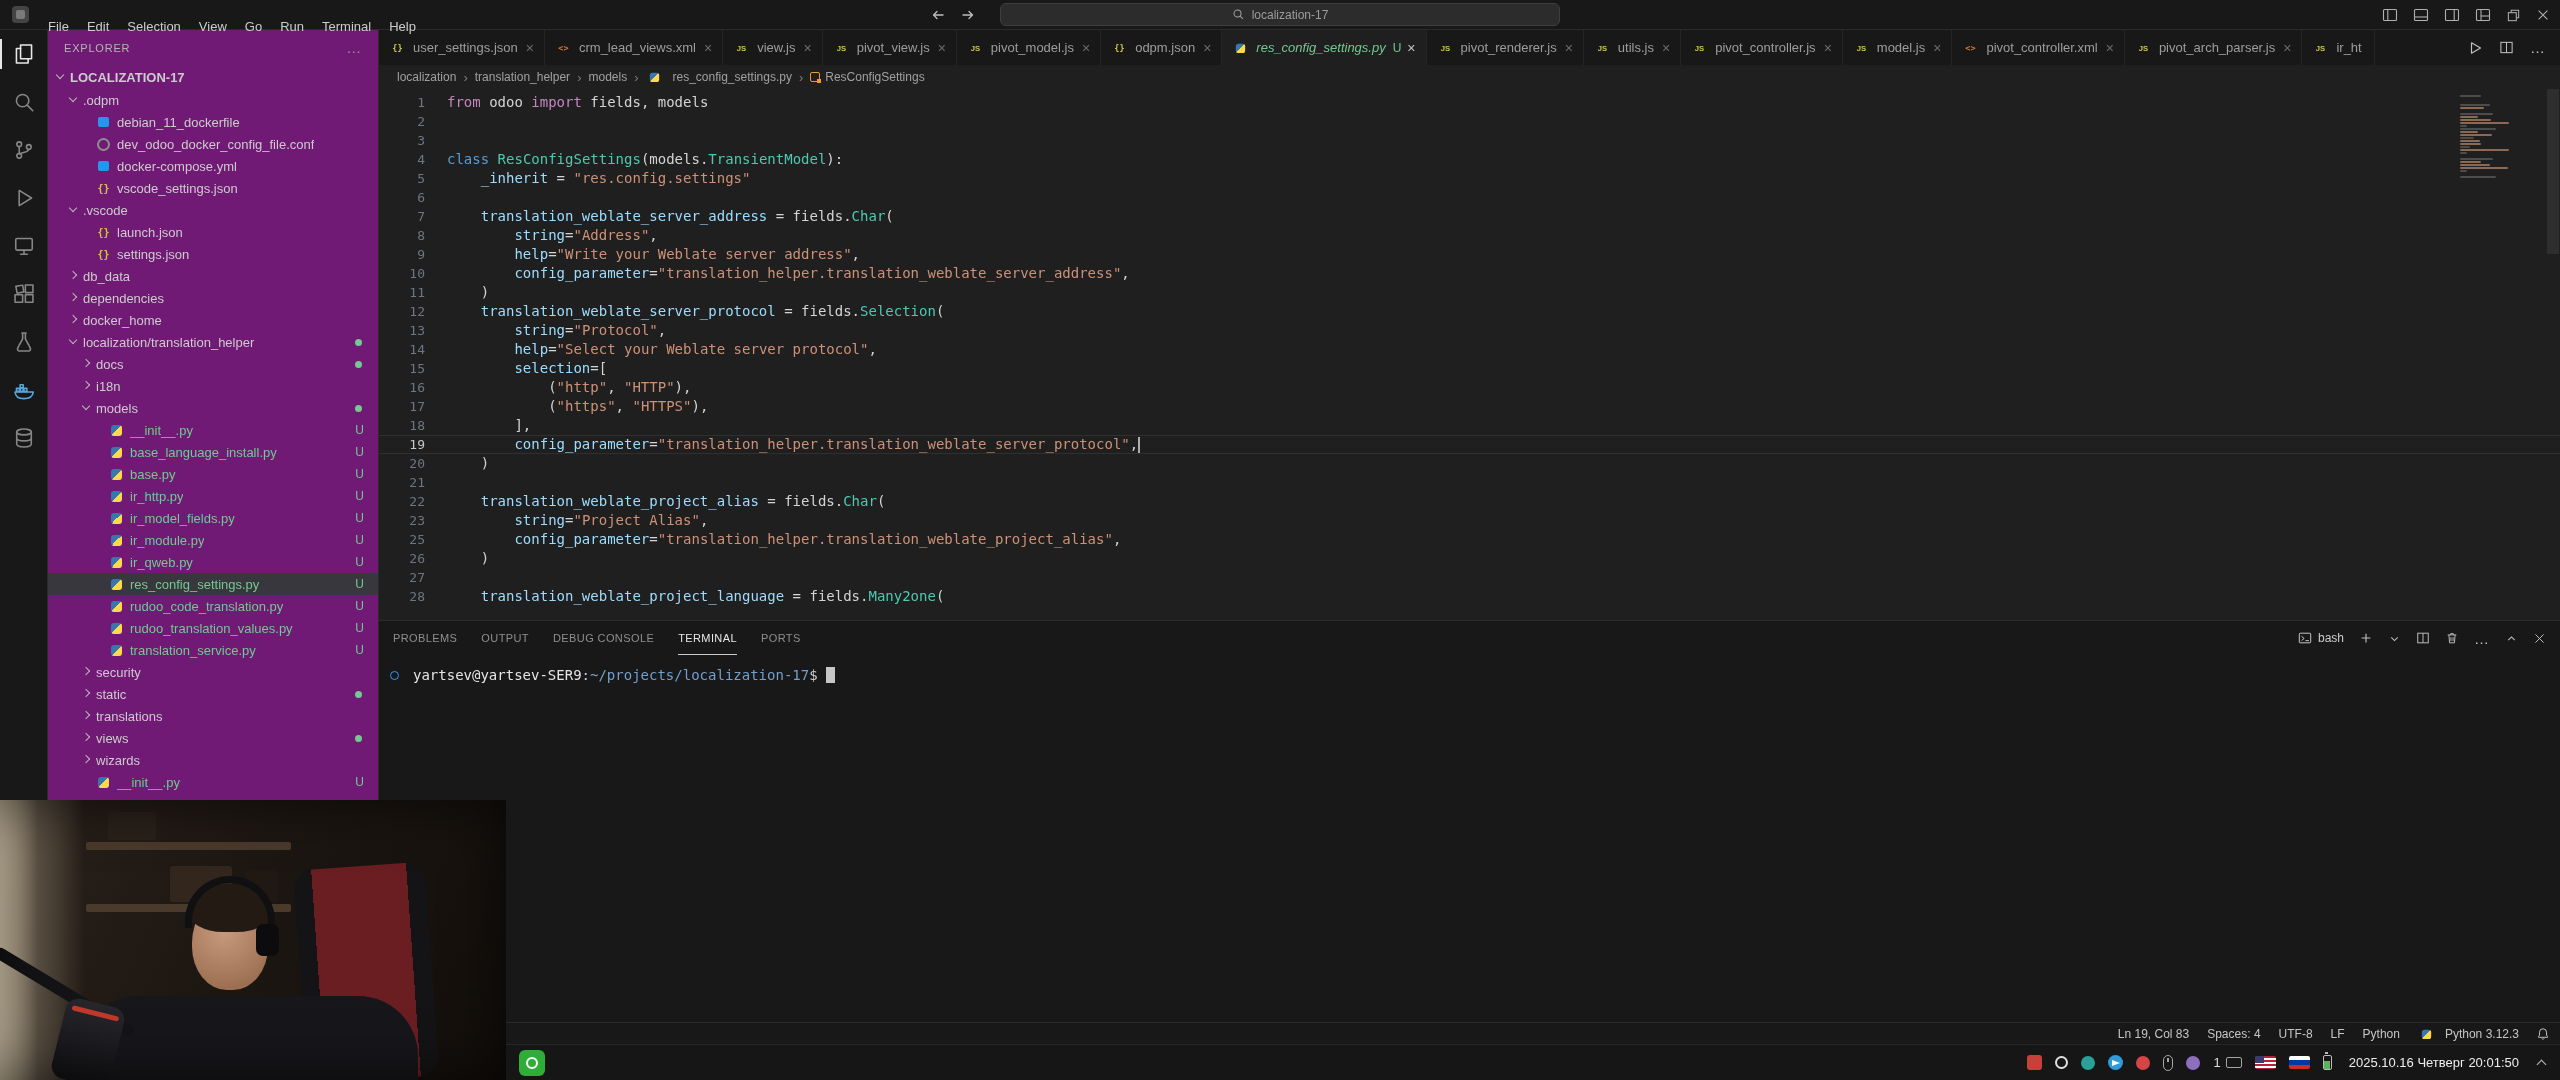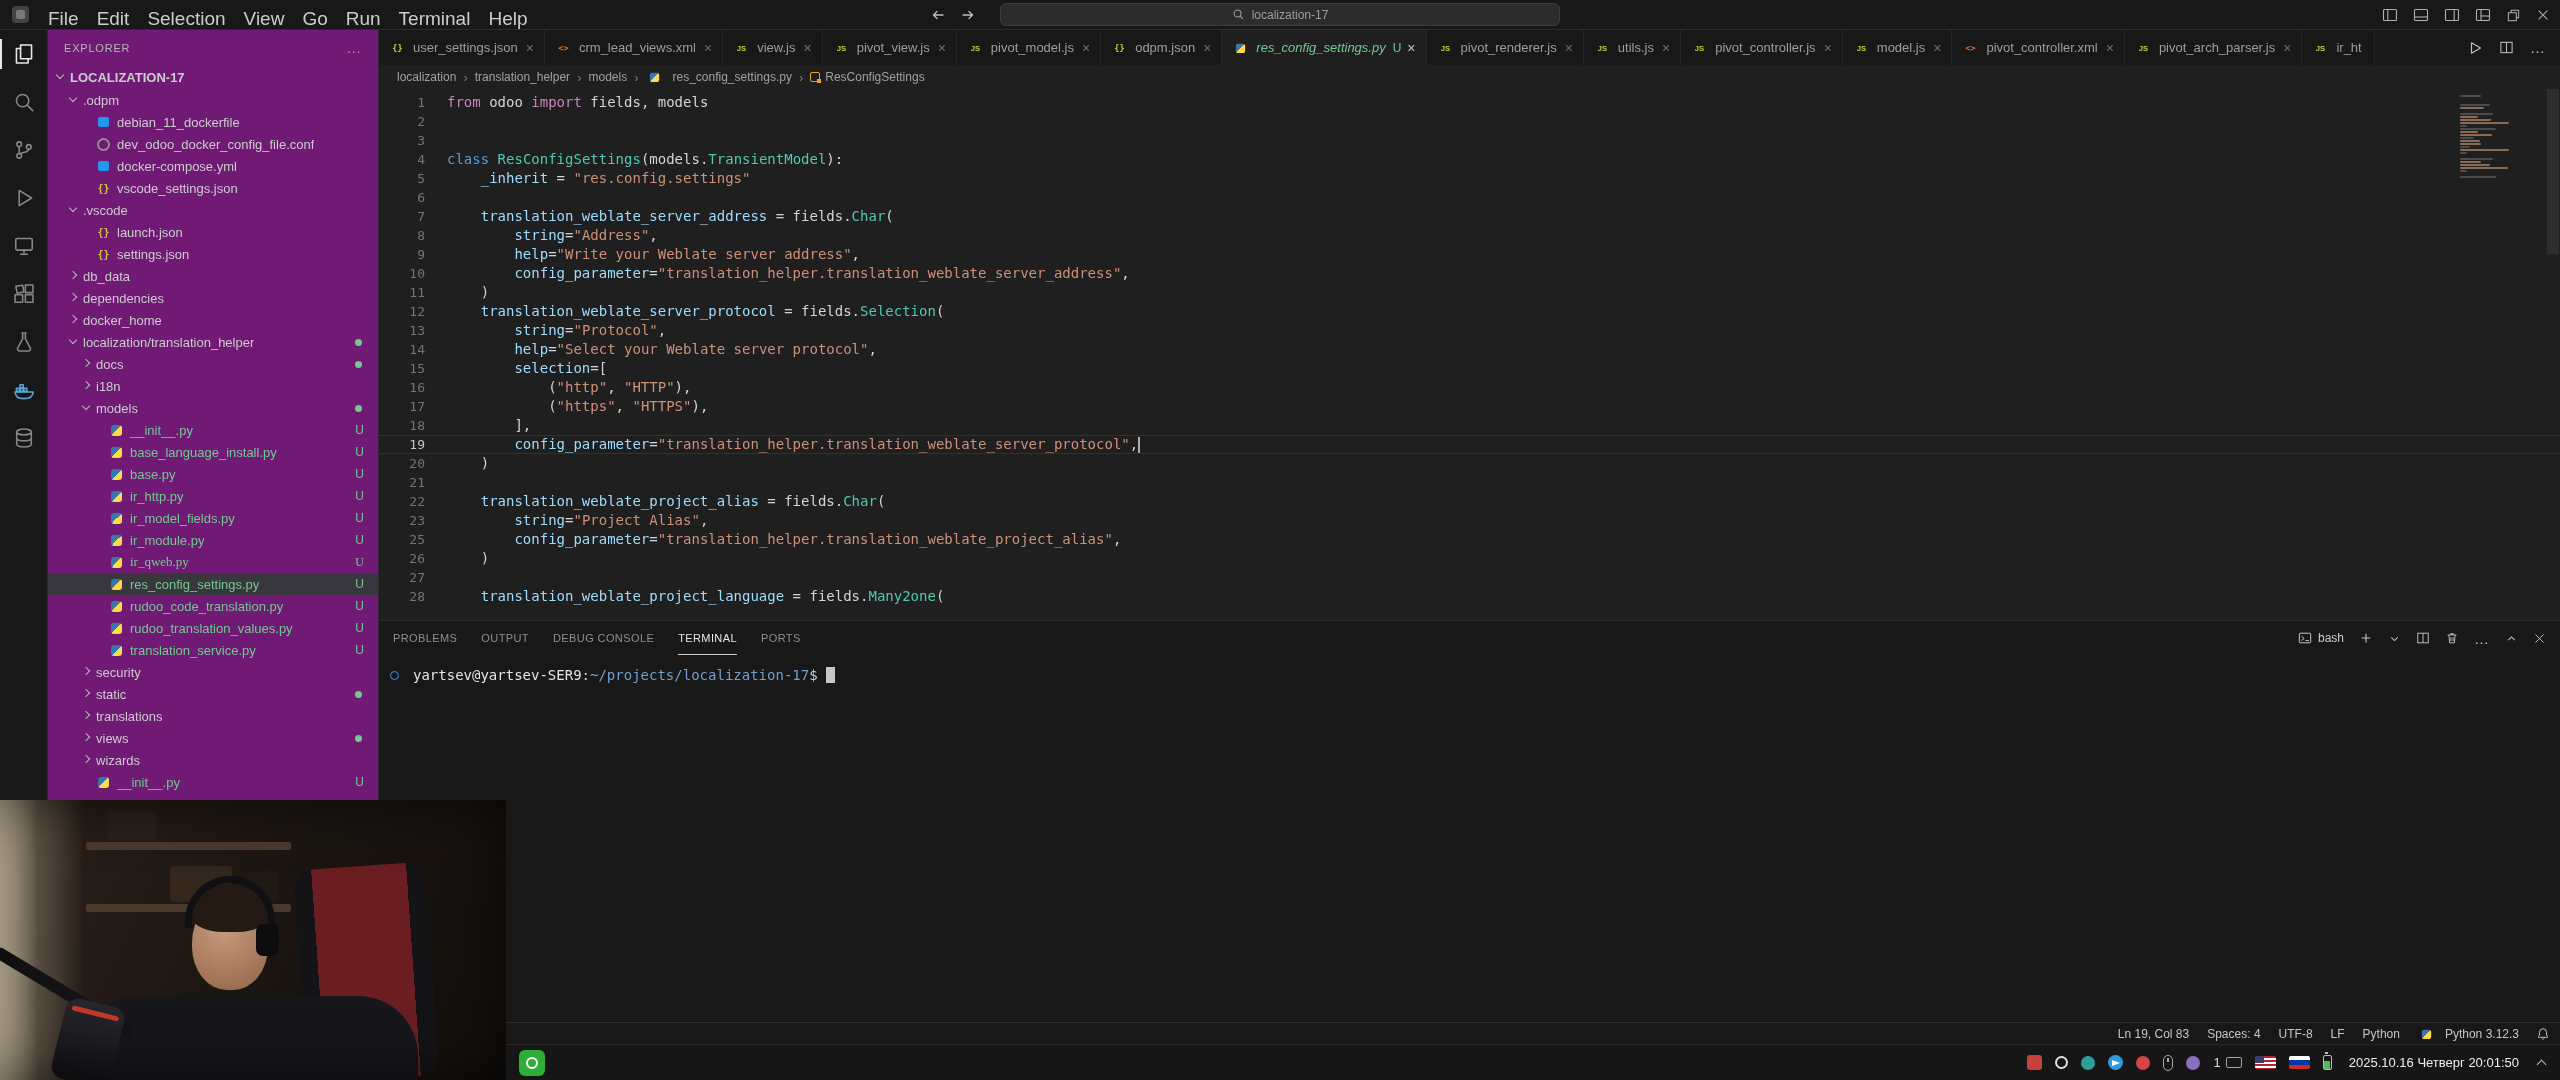--- a/index.html
+++ b/index.html
@@ -4,21 +4,21 @@
 <style>
 *{margin:0;padding:0;box-sizing:border-box}
 html,body{width:2560px;height:1080px;overflow:hidden}
 body{position:relative;background:#1f1f1f;font-family:"Liberation Sans",sans-serif;color:#ccc;font-size:13px}
 
 
 .titlebar{position:absolute;left:0;top:0;width:2560px;height:30px;background:#181818;border-bottom:1px solid #2b2b2b;display:flex;align-items:center;z-index:30}
 .app-icon{width:17px;height:17px;margin:0 10px 0 12px;border-radius:4px;background:#444;position:relative;flex:none}
 .app-icon::after{content:"";position:absolute;inset:4px;border-radius:2px;background:#7a7a7a}
 .menubar{display:flex;height:30px}
-.menu-item{padding:4px 9px;line-height:30px;color:#cccccc;font-size:19px;cursor:pointer}
+.menu-item{padding:12px 9px;line-height:30px;color:#cccccc;font-size:13px;cursor:pointer}
 .nav-arrows{position:absolute;left:calc(50% - 280px - 70px);top:0;height:30px;display:flex;align-items:center;gap:14px;color:#bdbdbd}
 .command-center{position:absolute;left:50%;top:3px;transform:translateX(-50%);width:560px;height:23px;background:#2c2c2c;border:1px solid #3e3e3e;border-radius:6px;display:flex;align-items:center;justify-content:center;gap:7px;color:#9d9d9d;font-size:12px;cursor:pointer}
 .titlebar-right{position:absolute;right:10px;top:0;height:30px;display:flex;align-items:center;gap:15px;color:#b0b0b0}
 .tb-icon{display:flex;align-items:center;justify-content:center;cursor:pointer}
 svg{display:block}
 
 
 .activitybar{position:absolute;left:0;top:30px;width:48px;height:992px;background:#181818;border-right:1px solid #2b2b2b;z-index:20}
 .ab-item{width:48px;height:48px;display:flex;align-items:center;justify-content:center;position:relative;color:#868686;cursor:pointer}
 .ab-item.active{color:#e7e7e7}
@@ -387,21 +387,21 @@
       <div class="row" style="padding-left: 60px;">
         <span class="fi fi-python"></span>
         <span class="tlabel green">ir_model_fields.py</span>
         <span class="ubadge">U</span>
       </div>
       <div class="row" style="padding-left: 60px;">
         <span class="fi fi-python"></span>
         <span class="tlabel green">ir_module.py</span>
         <span class="ubadge">U</span>
       </div>
-      <div class="row" style="padding-left: 60px; font-family: Liberation Serif, serif;">
+      <div class="row" style="padding-left: 60px;">
         <span class="fi fi-python"></span>
         <span class="tlabel green">ir_qweb.py</span>
         <span class="ubadge">U</span>
       </div>
       <div class="row selected" style="padding-left: 60px;">
         <span class="fi fi-python"></span>
         <span class="tlabel green">res_config_settings.py</span>
         <span class="ubadge">U</span>
       </div>
       <div class="row" style="padding-left: 60px;">

